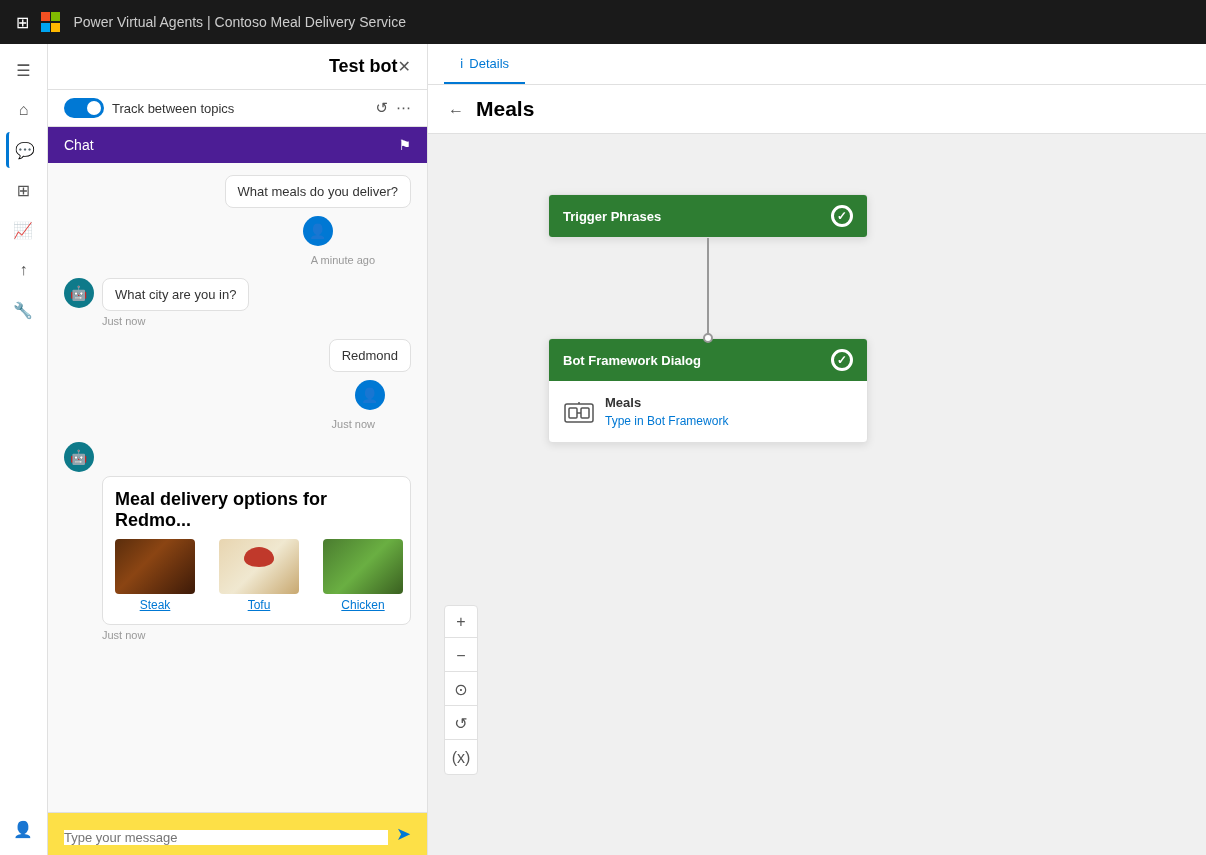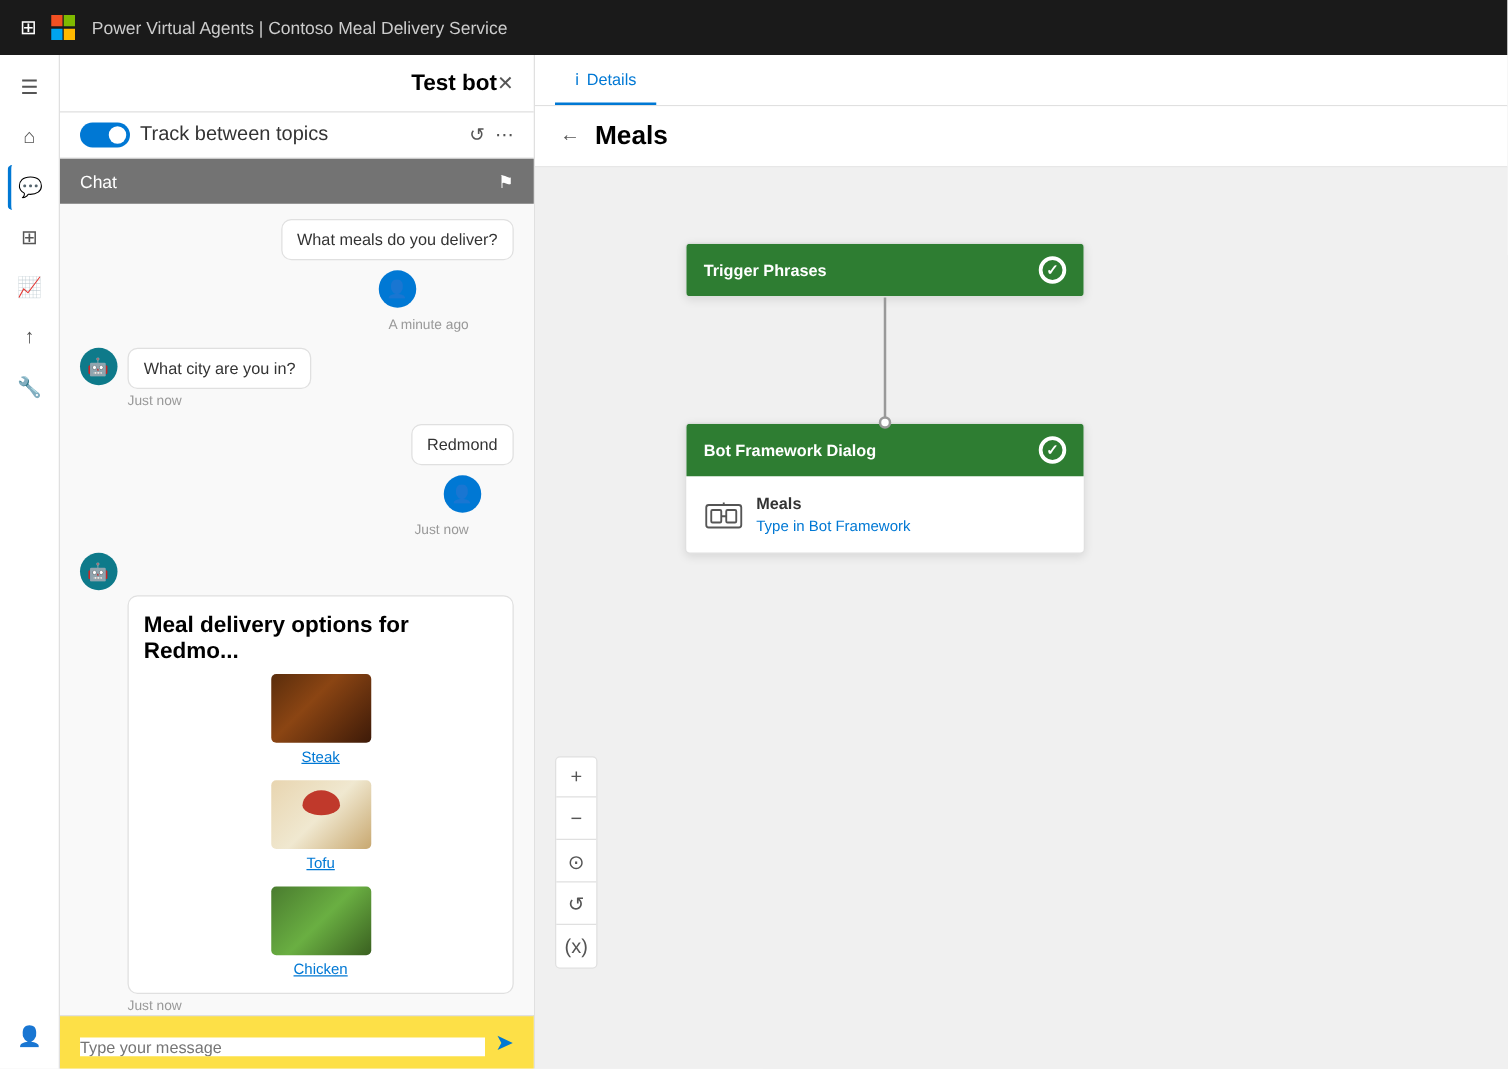--- a/index.html
+++ b/index.html
@@ -51,26 +51,26 @@
     }
     .toggle-container { display: flex; align-items: center; gap: 8px; }
     .toggle {
       width: 40px; height: 20px; background: #0078d4; border-radius: 10px;
       position: relative; cursor: pointer;
     }
     .toggle::after {
       content: ''; position: absolute; right: 3px; top: 3px;
       width: 14px; height: 14px; background: white; border-radius: 50%;
     }
-    .toggle-label { font-size: 16px; color: #333; }
+    .toggle-label { font-size: 13px; color: #333; }
     .toolbar-icons { display: flex; gap: 8px; }
     .toolbar-icons span { cursor: pointer; color: #555; font-size: 15px; }
 
     .chat-tab-row {
-      display: flex; background: #737373; justify-content: center;
+      display: flex; background: #4c1d95; justify-content: center;
     }
     .chat-tab {
       flex: 1; padding: 10px 16px; color: white; font-size: 14px;
       display: flex; align-items: center; justify-content: space-between;
       cursor: pointer;
     }
 
     .chat-messages {
       flex: 1; overflow-y: auto; padding: 12px 16px; display: flex; flex-direction: column; gap: 12px;
       background: #f9f9f9;
@@ -104,21 +104,21 @@
       padding: 8px 12px; font-size: 13px; color: #333;
     }
     .msg-bot .timestamp { font-size: 11px; color: #999; margin-left: 38px; }
 
     
     .meal-card {
       background: white; border: 1px solid #e0e0e0; border-radius: 8px;
       padding: 12px; margin-left: 38px;
     }
     .meal-card-title { font-size: 18px; font-weight: 700; margin-bottom: 8px; }
-    .meal-items { display: flex; gap: 12px; flex-direction: column; }
+    .meal-items { display: flex; gap: 24px; }
     .meal-item { display: flex; flex-direction: column; align-items: center; gap: 4px; }
     .meal-img {
       width: 80px; height: 55px; border-radius: 4px; overflow: hidden;
       background: #ccc; display: flex; align-items: center; justify-content: center;
     }
     .meal-img.steak { background: linear-gradient(135deg, #5a2d0c 0%, #8b4513 40%, #3d1a08 100%); }
     .meal-img.chicken { background: linear-gradient(135deg, #4a7c2f 0%, #6aaf42 50%, #3a6020 100%); }
     .meal-img.tofu { background: linear-gradient(135deg, #e8d5b0 0%, #f0e8d0 50%, #c8a870 100%); position: relative; }
     .meal-img.tofu::after {
       content: ''; position: absolute; width: 30px; height: 20px;

